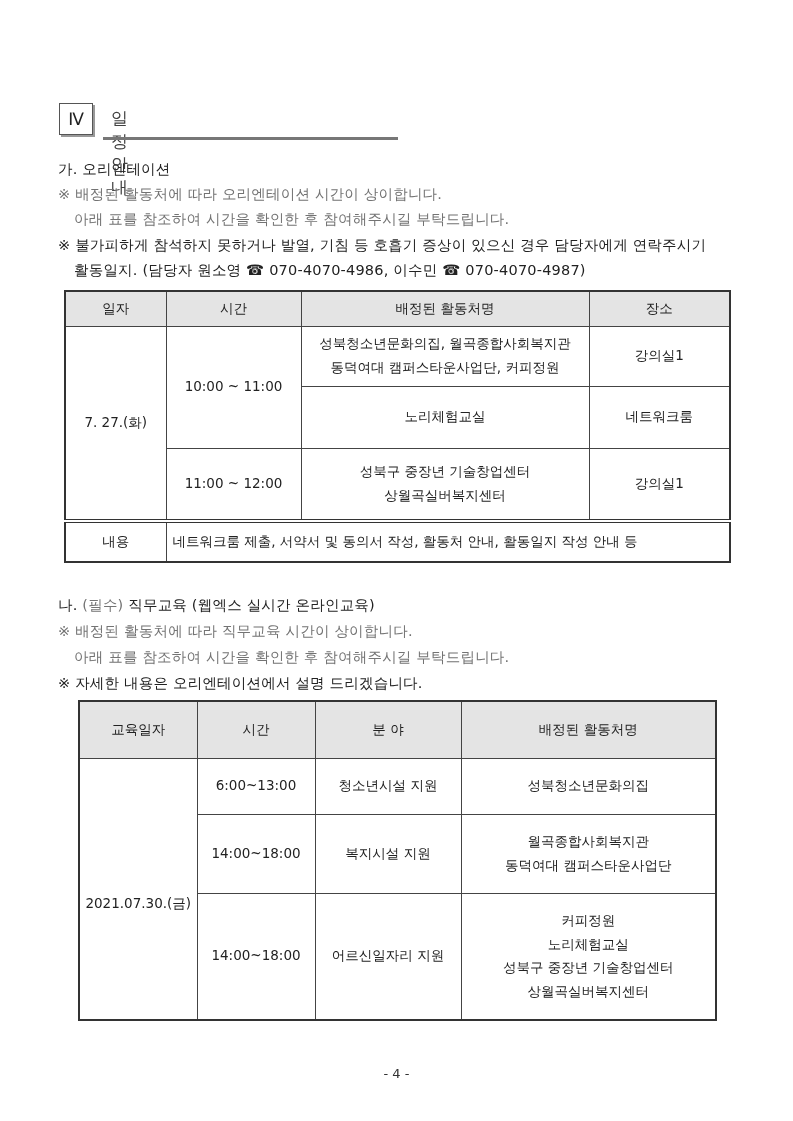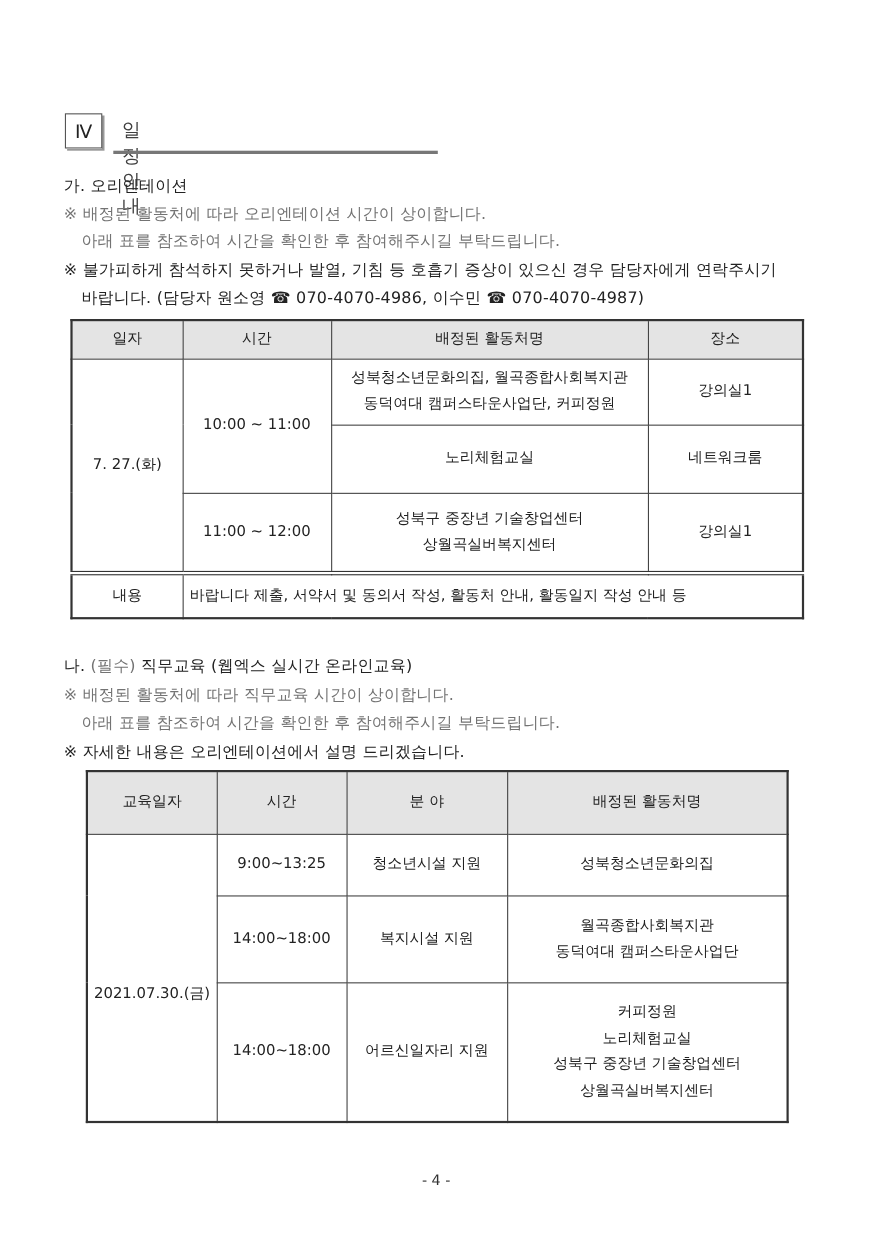--- a/index.html
+++ b/index.html
@@ -55,21 +55,21 @@
   <div class="roman-box">Ⅳ</div>
   <div class="section-title">일정안내</div>
   <div class="section-line"></div>
 </div>
 
 <div class="line" style="top:160px">가. 오리엔테이션</div>
 <div class="line red" style="top:185px">※ 배정된 활동처에 따라 오리엔테이션 시간이 상이합니다.</div>
 <div class="line red indent" style="top:210px">아래 표를 참조하여 시간을 확인한 후 참여해주시길 부탁드립니다.</div>
 <div class="line" style="top:236px">※ 불가피하게 참석하지 못하거나 발열, 기침 등 호흡기 증상이 있으신 경우 담당자에게 연락주시기</div>
 <div class="line indent" style="top:261px">
-  <span>바랍니다. (담당자 원소영 </span><span class="tel">☎</span><span> 070-4070-4986, 이수민 </span><span class="tel">☎</span><span> 070-4070-4987)</span>
+  <span>활동일지. (담당자 원소영 </span><span class="tel">☎</span><span> 070-4070-4986, 이수민 </span><span class="tel">☎</span><span> 070-4070-4987)</span>
 </div>
 
 <table id="t1">
   <colgroup>
     <col style="width:101px">
       <col style="width:135px">
       <col style="width:288px">
       <col style="width:141px">
   </colgroup>
   <tbody>
@@ -95,21 +95,21 @@
   <tr style="height:73px">
     <td>11:00 ~ 12:00</td>
     <td>
       <div>성북구 중장년 기술창업센터</div>
       <div>상월곡실버복지센터</div>
     </td>
     <td>강의실1</td>
   </tr>
   <tr class="content-row" style="height:41px">
     <td>내용</td>
-    <td colspan="3" class="left">바랍니다 제출, 서약서 및 동의서 작성, 활동처 안내, 활동일지 작성 안내 등</td>
+    <td colspan="3" class="left">네트워크룸 제출, 서약서 및 동의서 작성, 활동처 안내, 활동일지 작성 안내 등</td>
   </tr>
 </tbody>
   </table>
 
 <div class="line" style="top:596px">
   <span>나. </span><span class="red">(필수)</span><span> 직무교육 (웹엑스 실시간 온라인교육)</span>
 </div>
 <div class="line red" style="top:622px">※ 배정된 활동처에 따라 직무교육 시간이 상이합니다.</div>
 <div class="line red indent" style="top:648px">아래 표를 참조하여 시간을 확인한 후 참여해주시길 부탁드립니다.</div>
 <div class="line" style="top:674px">※ 자세한 내용은 오리엔테이션에서 설명 드리겠습니다.</div>
@@ -123,21 +123,21 @@
   </colgroup>
   <tbody>
       <tr style="height:57px">
     <th>교육일자</th>
     <th>시간</th>
     <th>분 야</th>
     <th>배정된 활동처명</th>
   </tr>
   <tr style="height:56px">
     <td rowspan="3" class="date-cell" style="vertical-align:middle; padding-top:60px;">2021.07.30.(금)</td>
-    <td>9:00~13:25</td>
+    <td>6:00~13:00</td>
     <td>청소년시설 지원</td>
     <td>
       <div>성북청소년문화의집</div>
     </td>
   </tr>
   <tr style="height:79px">
     <td>14:00~18:00</td>
     <td>복지시설 지원</td>
     <td>
       <div>월곡종합사회복지관</div>

